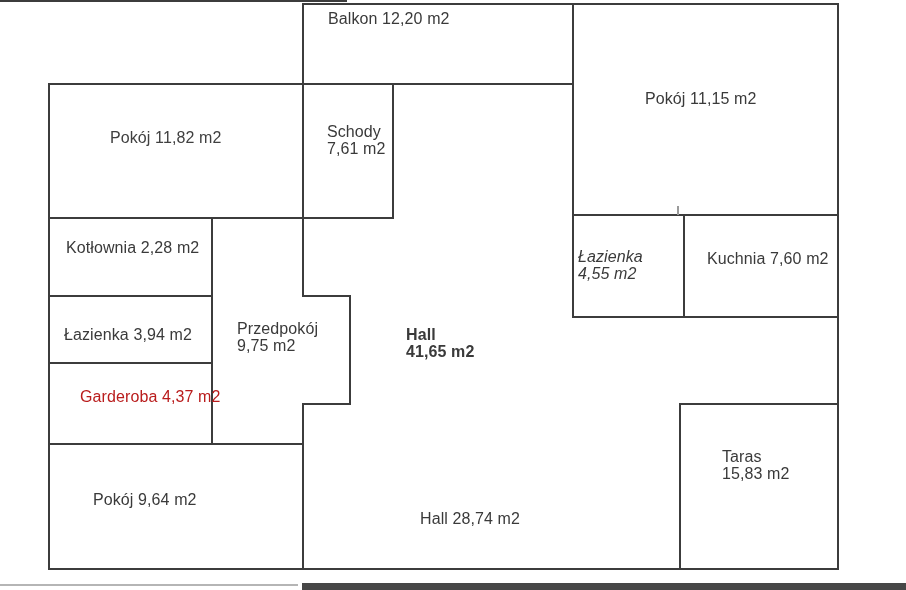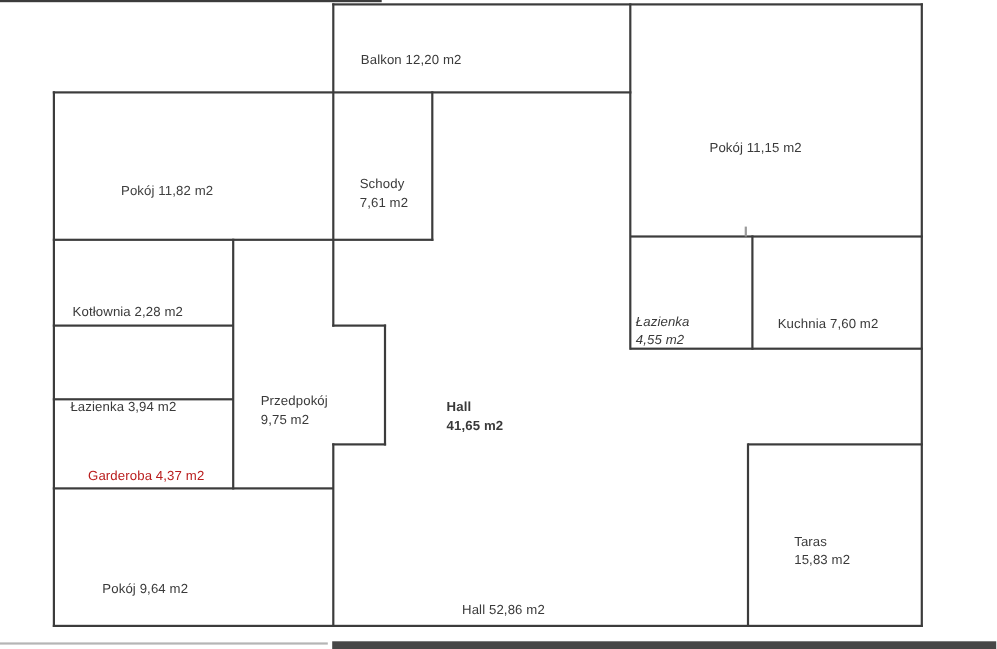--- a/index.html
+++ b/index.html
@@ -15,25 +15,24 @@
     background: #ffffff;
     overflow: hidden;
   }
   .wall {
     position: absolute;
     background: #3c3c3c;
   }
   .room-label {
     position: absolute;
     color: #3a3a3a;
-    font-size: 12px;
+    font-size: 16px;
     line-height: 17px;
     white-space: pre;
     letter-spacing: 0.1px;
-    margin-top: 36px;
   }
   .ground-bar {
     position: absolute;
   }
 </style>
 </head>
 <body>
 
 <div class="canvas">
   <div id="walls-layer">
@@ -67,21 +66,21 @@
       <div class="room-label" style="left: 110px; top: 129px; color: #404040;"><span>Pokój 11,82 m2</span><br></div>
       <div class="room-label" style="left: 327px; top: 123px; color: rgb(58, 58, 58);"><span>Schody</span><br><span>7,61 m2</span><br></div>
       <div class="room-label" style="left: 66px; top: 239px; color: rgb(58, 58, 58);"><span>Kotłownia 2,28 m2</span><br></div>
       <div class="room-label" style="left: 578px; top: 248px; color: rgb(58, 58, 58); font-style: italic;"><span>Łazienka</span><br><span>4,55 m2</span><br></div>
       <div class="room-label" style="left: 707px; top: 250px; color: rgb(58, 58, 58);"><span>Kuchnia 7,60 m2</span><br></div>
       <div class="room-label" style="left: 64px; top: 326px; color: rgb(58, 58, 58);"><span>Łazienka 3,94 m2</span><br></div>
       <div class="room-label" style="left: 237px; top: 320px; color: rgb(58, 58, 58);"><span>Przedpokój</span><br><span>9,75 m2</span><br></div>
       <div class="room-label" style="left: 406px; top: 326px; color: rgb(58, 58, 58); font-weight: bold;"><span>Hall</span><br><span>41,65 m2</span><br></div>
       <div class="room-label" style="left: 80px; top: 388px; color: #b91c1c;"><span>Garderoba 4,37 m2</span><br></div>
       <div class="room-label" style="left: 93px; top: 491px; color: rgb(58, 58, 58);"><span>Pokój 9,64 m2</span><br></div>
-      <div class="room-label" style="left: 420px; top: 510px; color: rgb(58, 58, 58);"><span>Hall 52,86 m2</span><br></div>
+      <div class="room-label" style="left: 420px; top: 510px; color: rgb(58, 58, 58);"><span>Hall 28,74 m2</span><br></div>
       <div class="room-label" style="left: 722px; top: 448px; color: rgb(58, 58, 58);"><span>Taras</span><br><span>15,83 m2</span><br></div>
     </div>
   <div id="bars-layer">
       <div class="ground-bar" style="left: 0px; top: 584px; width: 298px; height: 2px; background: rgb(181, 181, 181);"></div>
       <div class="ground-bar" style="left: 302px; top: 583px; width: 604px; height: 7px; background: rgb(71, 71, 71);"></div>
       <div class="ground-bar" style="left: 677px; top: 206px; width: 2px; height: 9px; background: rgb(154, 154, 154);"></div>
     </div>
 </div>
 
 </body></html>

